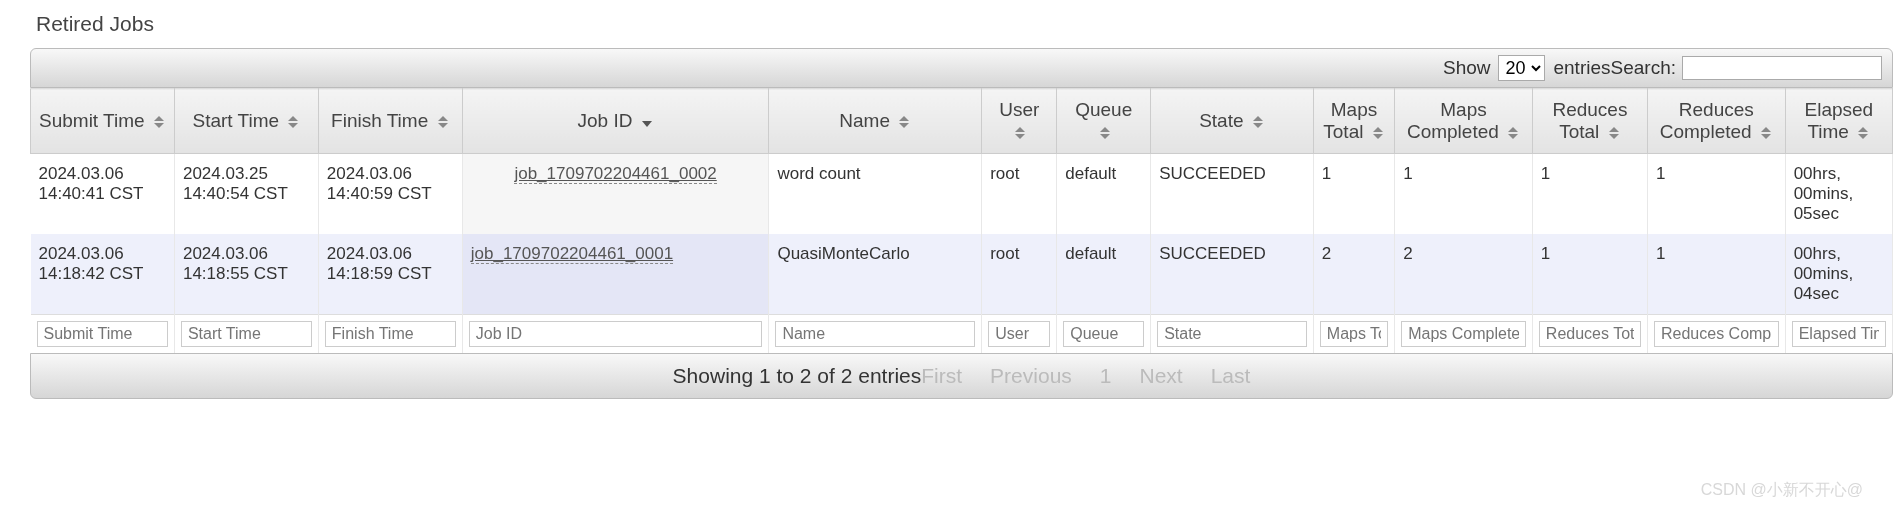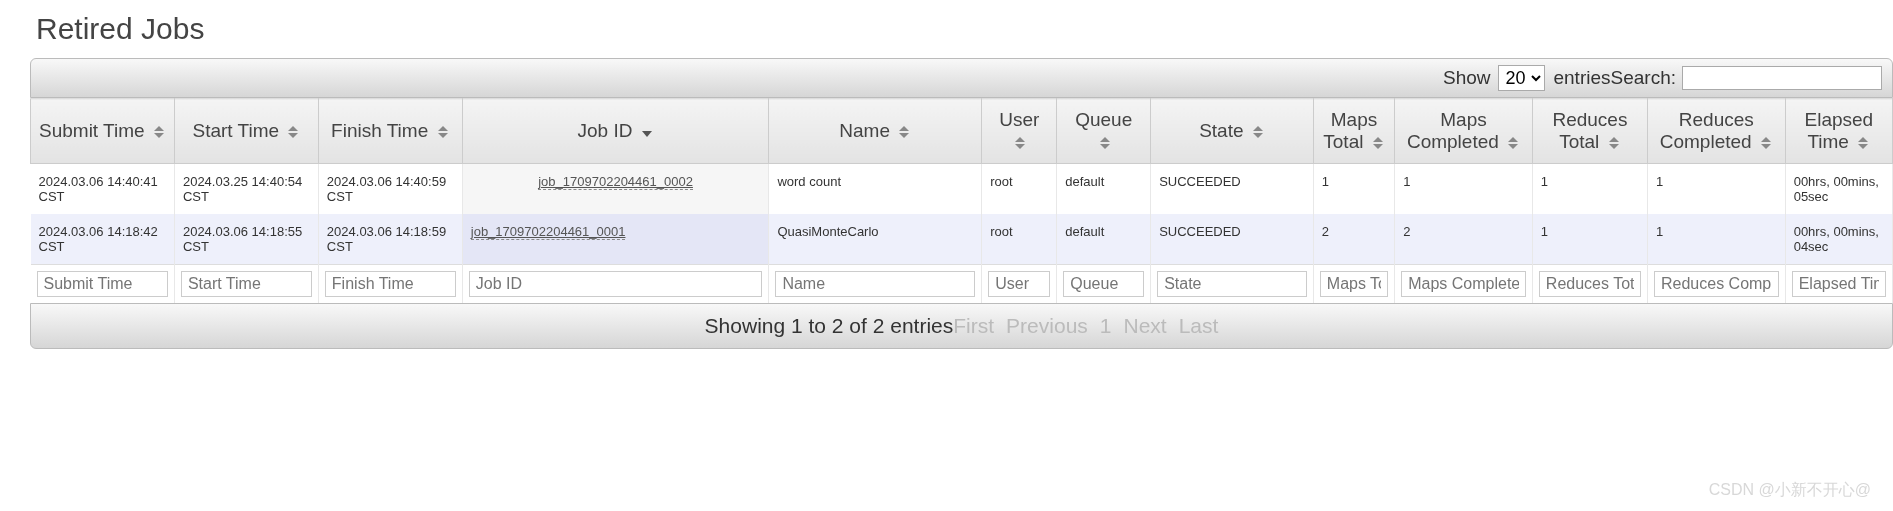--- a/index.html
+++ b/index.html
@@ -9,21 +9,21 @@
     font-family: Arial, Helvetica, sans-serif;
     font-size: 18px;
     color: #333;
     background: #fff;
   }
   .page {
     width: 1893px;
     padding-left: 30px;
   }
   h2.title {
-    font-size: 30px;
+    font-size: 21px;
     font-weight: normal;
     color: #444;
     margin: 12px 0 12px 6px;
   }
   .toolbar {
     display: flex;
     align-items: center;
     justify-content: flex-end;
     background: linear-gradient(#f8f8f8, #d6d6d6);
     border: 1px solid #bbb;
@@ -95,21 +95,21 @@
     width: 0; height: 0;
     border-left: 5px solid transparent;
     border-right: 5px solid transparent;
     border-top: 6px solid #555;
     margin-top: 5px;
   }
   tbody td {
     padding: 10px 8px;
     vertical-align: top;
     text-align: left;
-    font-size: 13px;
+    font-size: 17px;
     color: #333;
     border-right: 1px solid #e8e8e8;
     margin-top: 16px;
   }
   tbody tr.row-odd { background: #fff; }
   tbody tr.row-even { background: #eef0fb; }
   tbody tr.row-odd td.sorted { background: #f6f6f6; text-align: center; }
   tbody tr.row-even td.sorted { background: #e4e6f6; }
   .jobid-link {
     color: #555;
@@ -137,27 +137,27 @@
     justify-content: center;
     background: linear-gradient(#f8f8f8, #d6d6d6);
     border: 1px solid #bbb;
     border-radius: 0 0 6px 6px;
     padding: 10px 12px;
     font-size: 21px;
     color: #333;
   }
   .paginate {
     display: flex;
-    gap: 12px;
+    gap: 28px;
     color: #bbb;
   }
   .paginate span { cursor: default; }
   .watermark {
     position: absolute;
-    right: 22px;
+    right: 30px;
     top: 480px;
     color: #d8d8d8;
     font-size: 16px;
   }
   .col-submit   { width: 115px; }
   .col-start    { width: 115px; }
   .col-finish   { width: 115px; }
   .col-jobid    { width: 245px; }
   .col-name     { width: 170px; }
   .col-user     { width: 60px;  }

